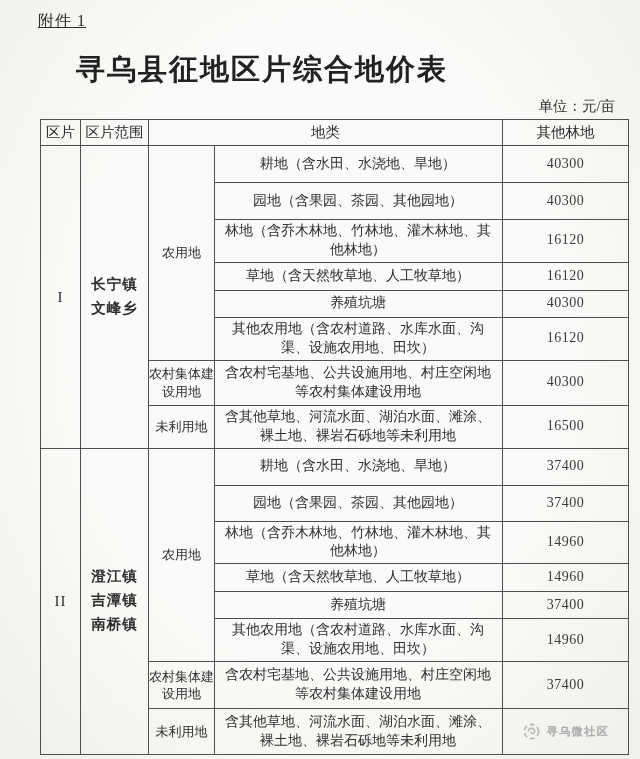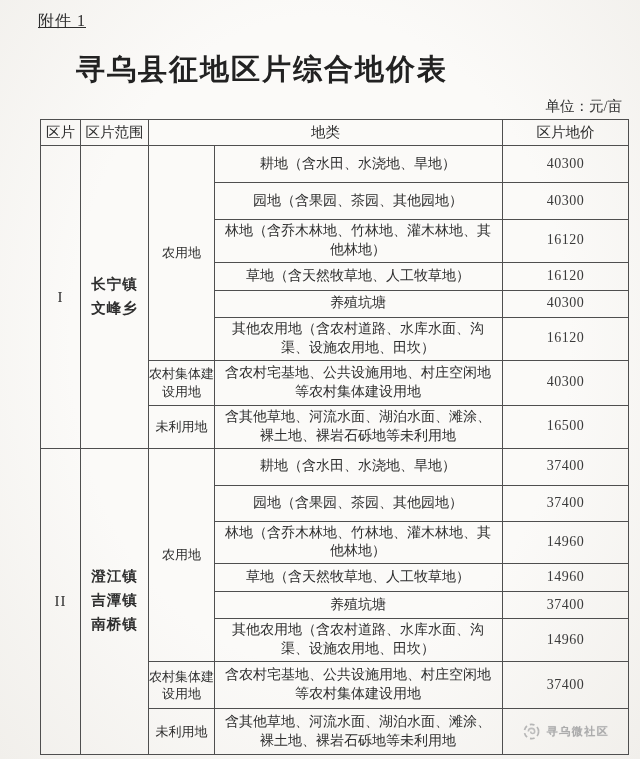--- a/index.html
+++ b/index.html
@@ -13,21 +13,21 @@
   .attachment {
     position:absolute; left:38px; top:11px;
     font-size:16px; letter-spacing:1px;text-decoration:underline;
   }
   .title {
     position:absolute; top:50px; left:0; width:524px; margin:0;
     text-align:center; font-size:29px; font-weight:bold; letter-spacing:2px;
     color:#222;
   }
   .unit {
-    position:absolute; top:97px; left:40px; width:582px;
+    position:absolute; top:97px; left:33px; width:582px;
     text-align:right; font-size:14.5px; color:#333;
   }
   table.price-table {
     position:absolute; left:40px; top:119px; width:588px;
     border-collapse:collapse; table-layout:fixed;
     background:transparent;
   }
   .price-table th, .price-table td {
     border:1px solid #4f4f4f;
     font-weight:normal;
@@ -67,21 +67,21 @@
         <col style="width:68px">
         <col style="width:66px">
         <col style="width:288px">
         <col style="width:126px">
     </colgroup>
     <tbody>
       <tr style="height:26px">
         <th>区片</th>
         <th>区片范围</th>
         <th colspan="2">地类</th>
-        <th>区片地价</th>
+        <th>其他林地</th>
       </tr>
 
       <tr style="height:37px">
         <td class="zone" rowspan="8">I</td>
         <td class="scope" rowspan="8">
           <span>长宁镇</span>
           <span>文峰乡</span>
         </td>
         <td class="cat" rowspan="6">农用地</td>
         <td class="detail">耕地（含水田、水浇地、旱地）</td>

